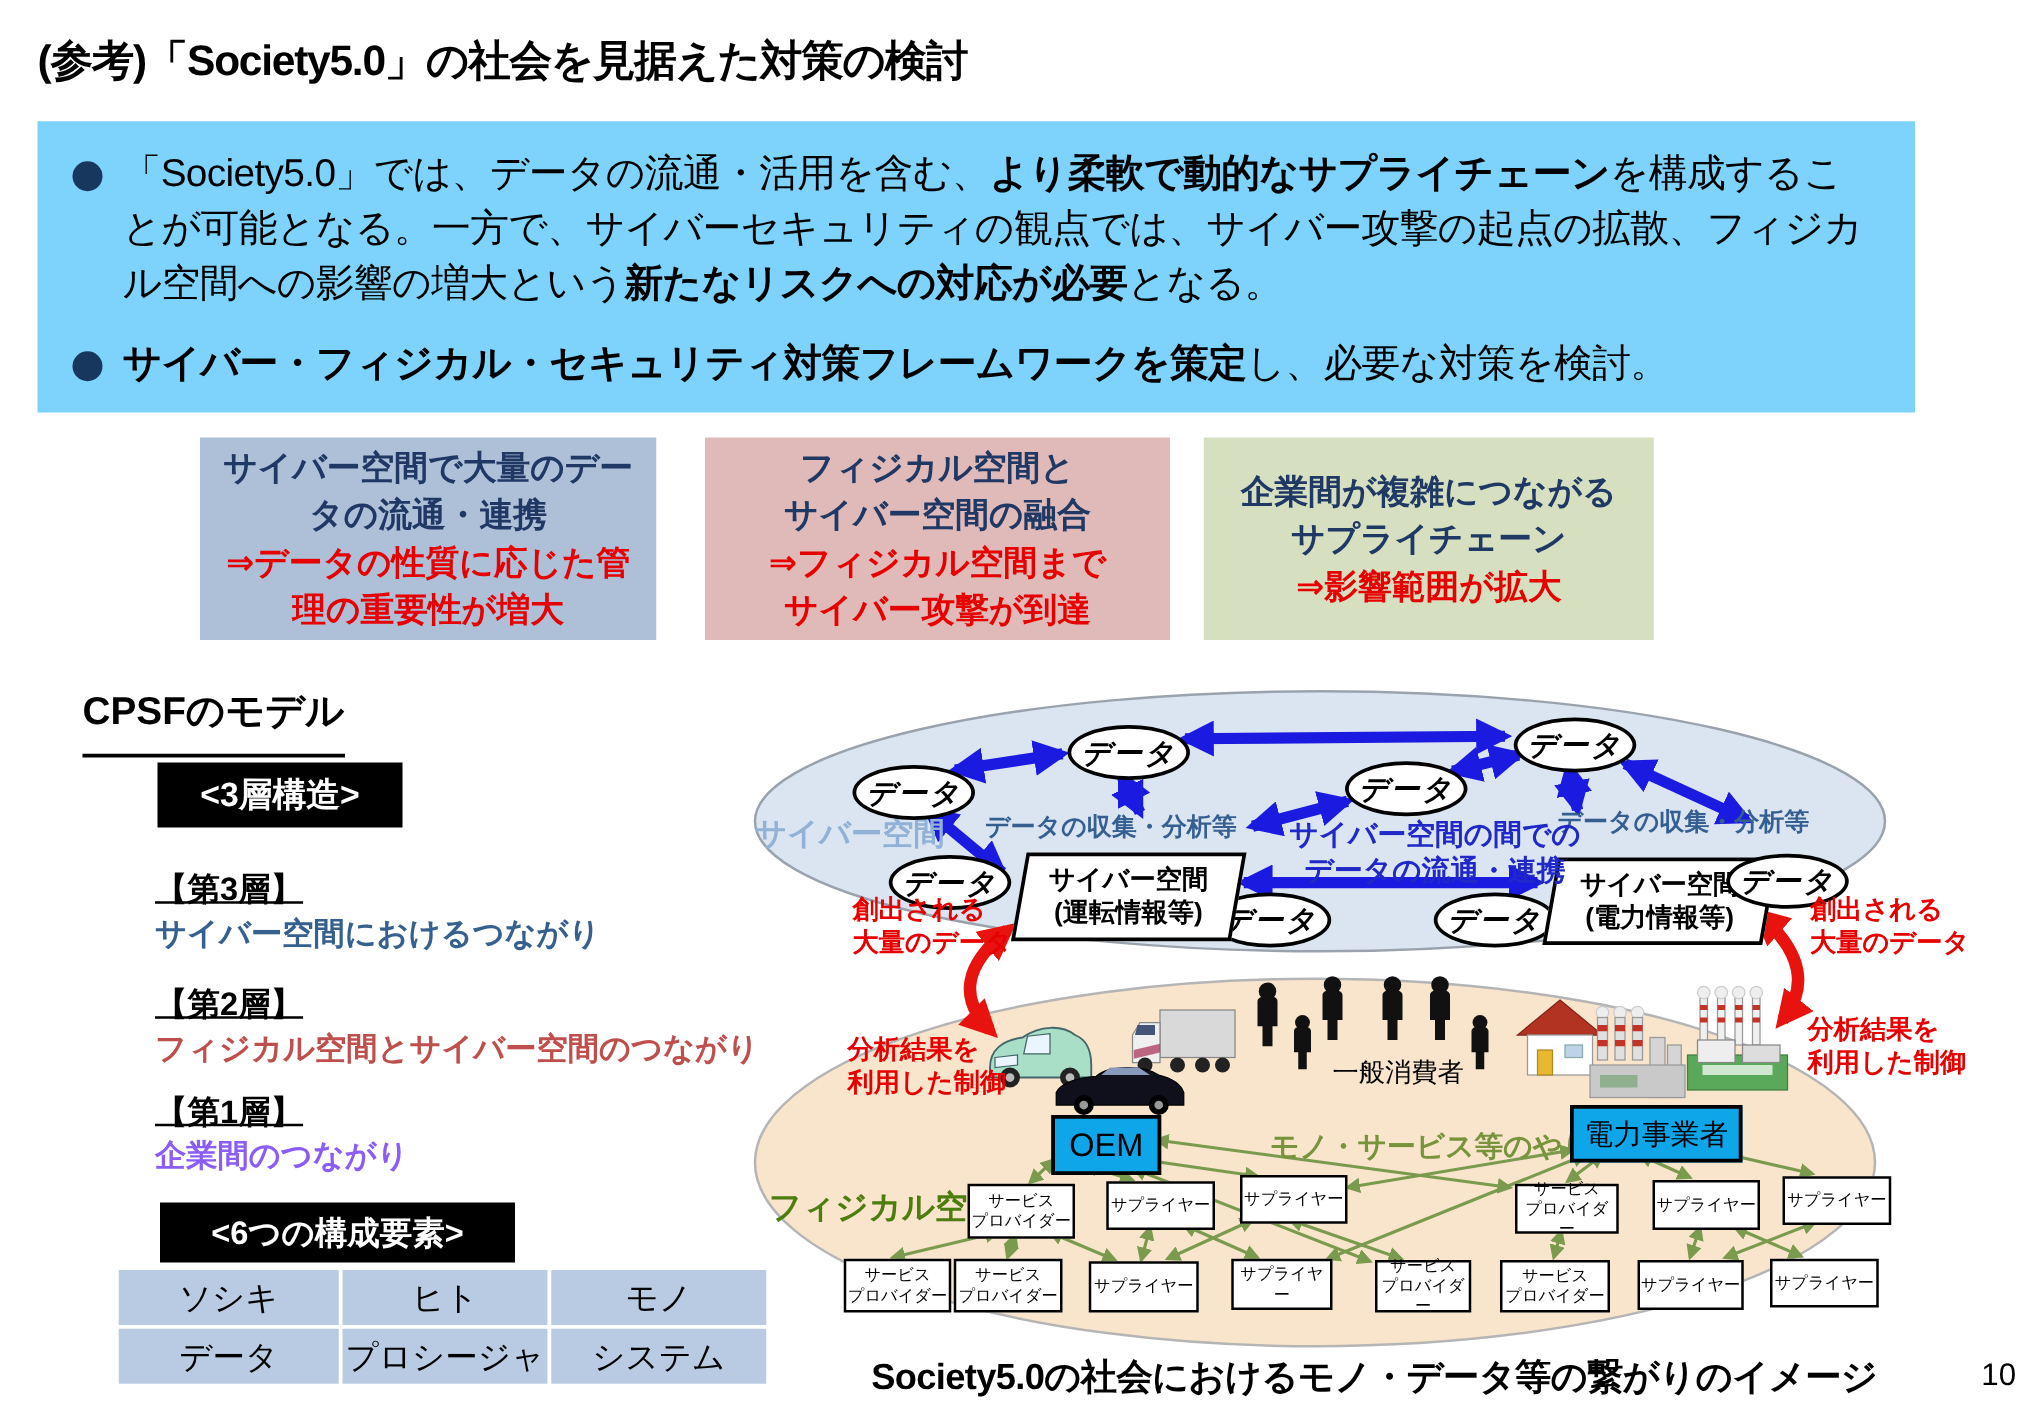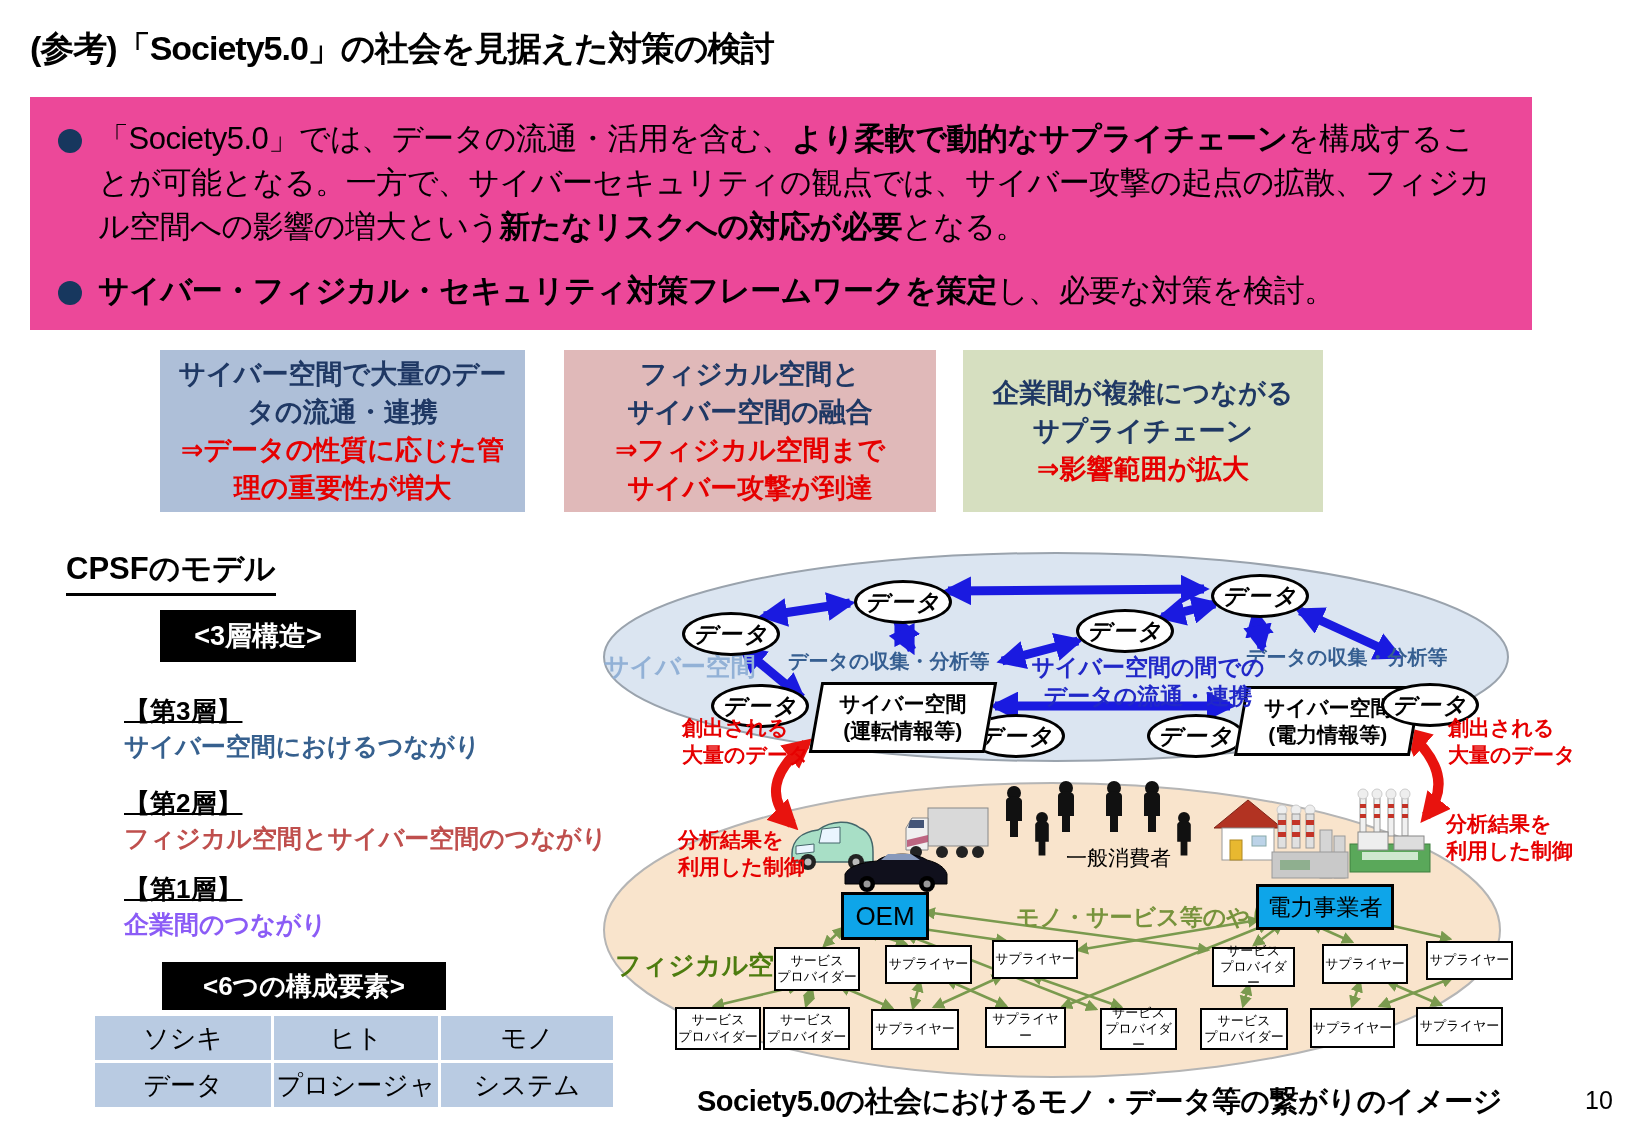--- a/index.html
+++ b/index.html
@@ -2,33 +2,33 @@
 <html><head>
 <meta charset="utf-8">
 <style>
   html,body{margin:0;padding:0;background:#888;}
   .slide{position:relative;width:1625px;height:1125px;background:#ffffff;overflow:hidden;
          font-family:"Liberation Sans","DejaVu Sans",sans-serif;color:#000;}
   .abs{position:absolute;}
   .pre{white-space:pre-line;}
   
   .title{left:30px;top:26px;font-size:34px;font-weight:bold;letter-spacing:-1px;}
-  .band{left:30px;top:97px;width:1502px;height:233px;background:#ec4899;}
+  .band{left:30px;top:97px;width:1502px;height:233px;background:#7dd3fc;}
   .bullet-row{position:absolute;left:28px;display:flex;}
   .dot{width:24px;height:24px;border-radius:50%;background:#17375e;margin:12px 16px 0 0;flex:0 0 auto;}
   .btxt{width:1400px;font-size:31px;line-height:44px;letter-spacing:-0.5px;}
   .btxt b{font-weight:bold;}
   
   .hbox{top:350px;height:162px;display:flex;flex-direction:column;align-items:center;justify-content:center;
         font-size:27px;font-weight:bold;line-height:38px;text-align:center;}
   .hbox .hd{color:#1f3864;}
   .hbox .rd{color:#e60000;}
   
-  .cpsf-h{left:66px;top:548px;font-size:31px;font-weight:bold;border-bottom:3px solid #000;padding-bottom:3px;}
-  .blackbox{background:#000;color:#fff;font-weight:bold;display:flex;align-items:center;justify-content:center;margin-left:34px;}
+  .cpsf-h{left:66px;top:548px;font-size:31px;font-weight:bold;border-bottom:3px solid #000;padding-bottom:13px;}
+  .blackbox{background:#000;color:#fff;font-weight:bold;display:flex;align-items:center;justify-content:center;}
   .ltag{font-size:26px;font-weight:bold;text-decoration:underline;text-decoration-thickness:2px;}
   .ldesc{font-size:25px;font-weight:bold;}
   .etable{left:95px;top:1016px;display:grid;grid-template-columns:176px 164px 172px;grid-auto-rows:44px;
           gap:3px;background:#ffffff;}
   .etable div{background:#b9cbe2;display:flex;align-items:center;justify-content:center;font-size:26px;}
   
   .dnode{width:92px;height:38px;border:3px solid #000;border-radius:50%;background:#fff;
          display:flex;align-items:center;justify-content:center;font-size:23px;font-weight:bold;
          font-style:italic;letter-spacing:2px;}
   .para{border:3px solid #000;background:#fff;transform:skewX(-10deg);display:flex;align-items:center;justify-content:center;}

